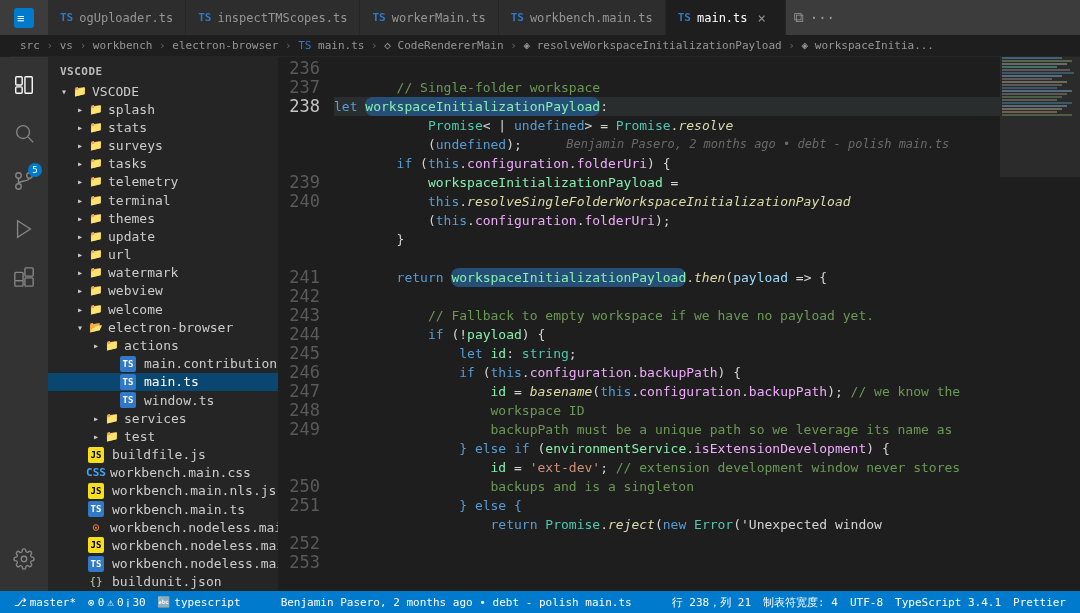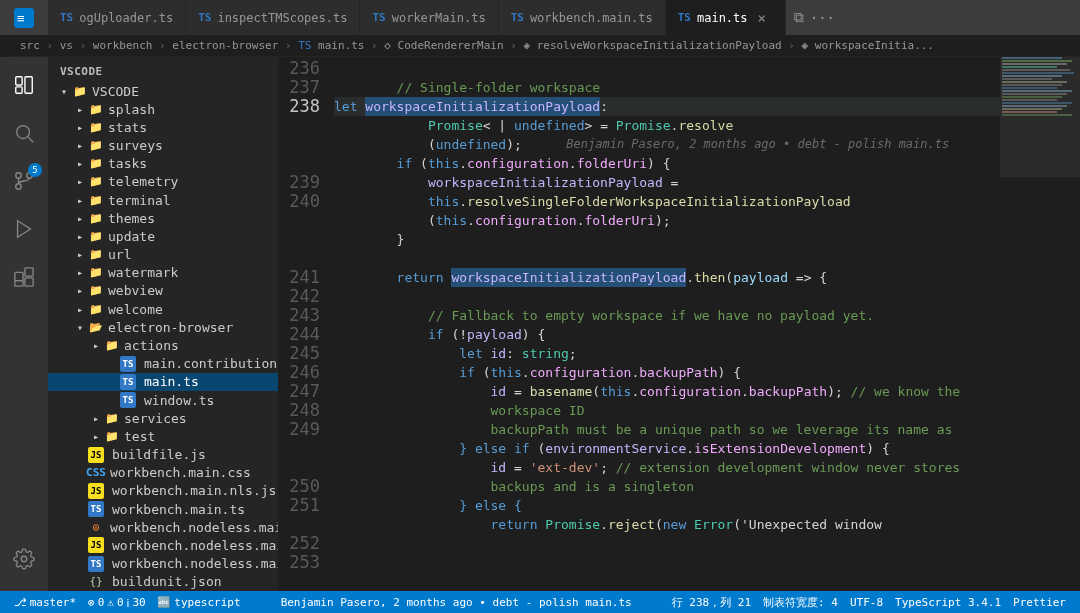--- a/index.html
+++ b/index.html
@@ -239,22 +239,22 @@
       align-items: center;
       white-space: pre;
     }
     .code-line.highlight-line { background: #2a2d2e; }
 
     
     .c-comment { color: #6a9955; }
     .c-keyword { color: #569cd6; }
     .c-type { color: #4ec9b0; }
     .c-string { color: #ce9178; }
-    .c-func { color: #dcdcaa; }
-    .c-var { color: #c4b5fd; }
+    .c-func { color: #dcdcaa; font-style: italic; }
+    .c-var { color: #86efac; border-radius: 8px; }
     .c-prop { color: #f0abfc; }
     .c-op { color: #d4d4d4; }
     .c-param { color: #9cdcfe; }
     .c-hl { background: #264f78; }
 
     
     .inline-ann {
       color: #6a6a6a;
       font-style: italic;
       font-size: 12px;

